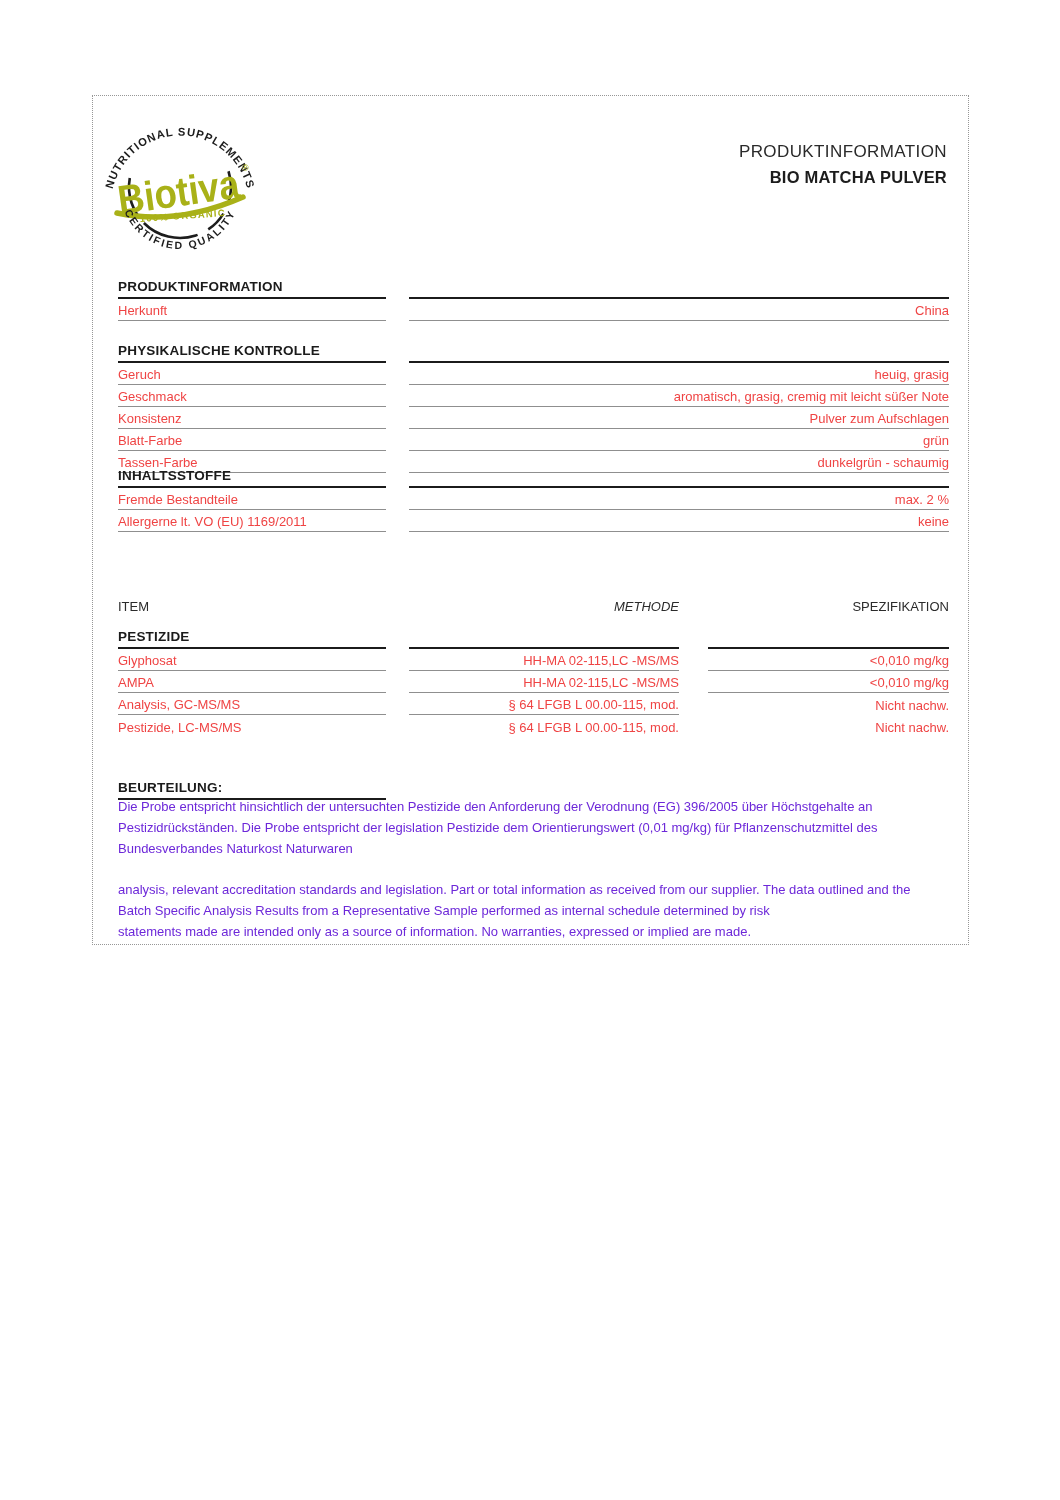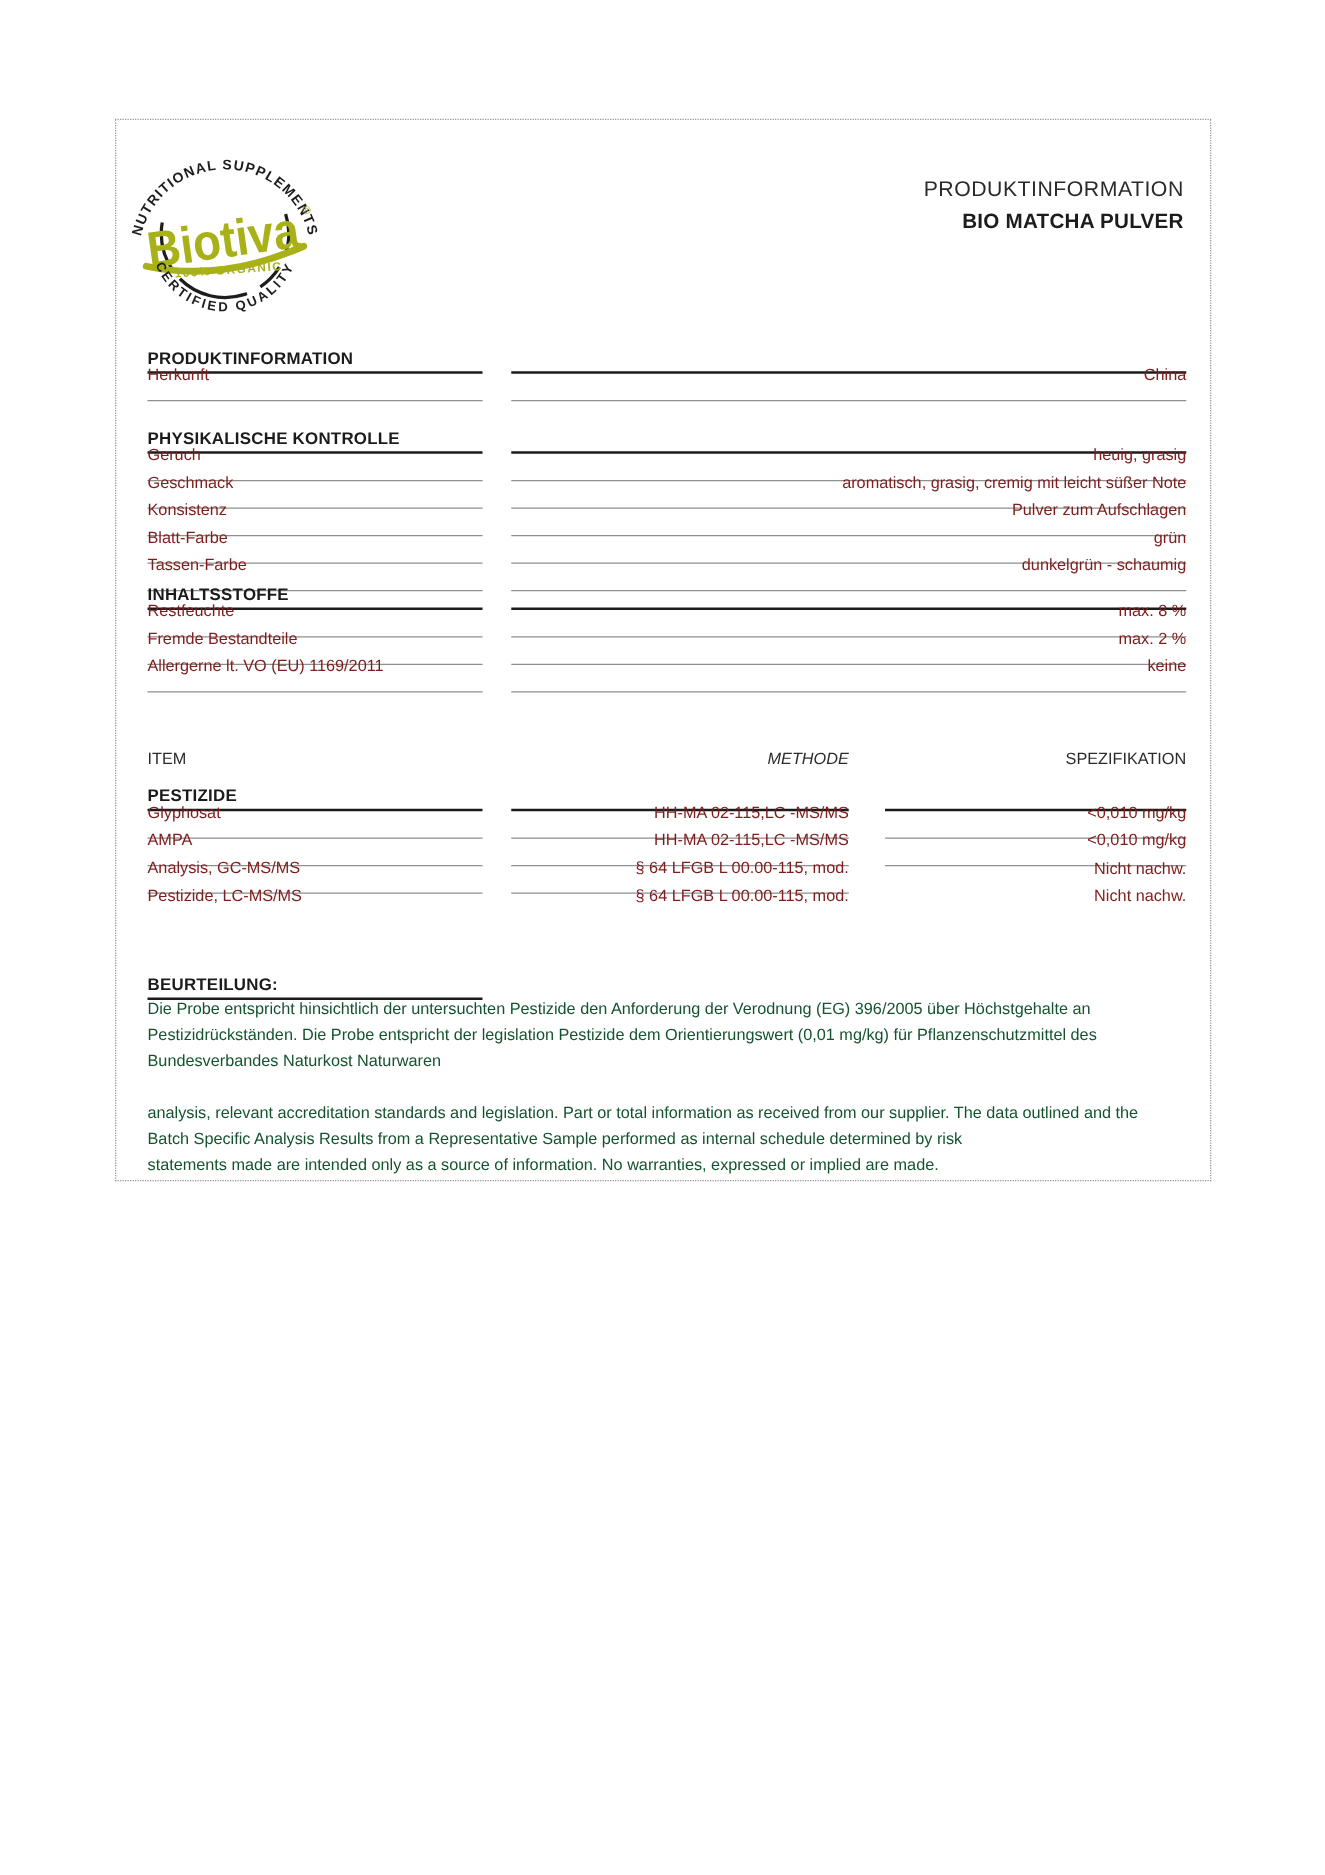--- a/index.html
+++ b/index.html
@@ -21,33 +21,33 @@
   .sec{position:absolute;left:25px;width:831px;font-size:13px;}
   .hdr{display:flex;align-items:stretch;}
   .hdr .hl{width:268px;border-bottom:2.5px solid #1b1b1b;padding-bottom:3px;
            font-weight:bold;font-size:13.5px;color:#1b1b1b;letter-spacing:0.2px;}
   .hdr .hr{width:540px;margin-left:23px;border-bottom:2.5px solid #1b1b1b;}
   .hdr .hm3{width:270px;margin-left:23px;border-bottom:2.5px solid #1b1b1b;}
   .hdr .hr3{width:241px;margin-left:29px;border-bottom:2.5px solid #1b1b1b;}
   .hdr .hnone{border-bottom:none;}
   .row{display:flex;height:22px;}
   .row .c{border-bottom:1.5px solid #8f8f8f;display:flex;align-items:flex-end;
-          padding-bottom:13px;box-sizing:border-box;color:#7f1d1d;}
+          padding-bottom:2px;box-sizing:border-box;color:#ef4444;}
   .row .c1{width:268px;}
   .row .c2{width:540px;margin-left:23px;justify-content:flex-end;text-align:right;}
   .row .cm{width:270px;margin-left:23px;justify-content:flex-end;text-align:right;}
   .row .c3{width:241px;margin-left:29px;justify-content:flex-end;text-align:right;}
   .row .noline{border-bottom:none;}
   
   .colhead{display:flex;font-size:13px;color:#2b2b2b;}
   .colhead .c1{width:268px;}
   .colhead .cm{width:270px;margin-left:23px;text-align:right;font-style:italic;}
   .colhead .c3{width:241px;margin-left:29px;text-align:right;}
   
-  .para{position:absolute;left:25px;width:831px;font-size:13px;line-height:21px;color:#14532d;}
+  .para{position:absolute;left:25px;width:831px;font-size:13px;line-height:21px;color:#6d28d9;}
 </style>
 </head>
 <body>
 
 <div class="sheet">
 
   <svg class="logo" viewBox="0 0 150 140">
     <path id="arcTop" d="M 8 74 A 69 69 0 0 1 142 74" fill="none"></path>
     <path id="arcBottom" d="M 16 86 A 60 60 0 0 0 134 86" fill="none"></path>
     <circle cx="75" cy="73" r="51" fill="none" stroke="#1d1d1d" stroke-width="2.6" stroke-dasharray="34 10 22 12 58 9 40 200" transform="rotate(-18 75 73)"></circle>
@@ -105,24 +105,20 @@
       <div class="c c2">dunkelgrün - schaumig</div>
     </div>
   </div>
 
   <div class="sec" style="top:372px">
     <div class="hdr">
       <div class="hl">INHALTSSTOFFE</div>
       <div class="hr" style="border-bottom-width:2px"></div>
     </div>
     <div class="row">
-      <div class="c c1">Restfeuchte</div>
-      <div class="c c2">max. 8 %</div>
-    </div>
-    <div class="row">
       <div class="c c1">Fremde Bestandteile</div>
       <div class="c c2">max. 2 %</div>
     </div>
     <div class="row">
       <div class="c c1">Allergerne lt. VO (EU) 1169/2011</div>
       <div class="c c2">keine</div>
     </div>
   </div>
 
   <div class="sec colhead" style="top:503px">

